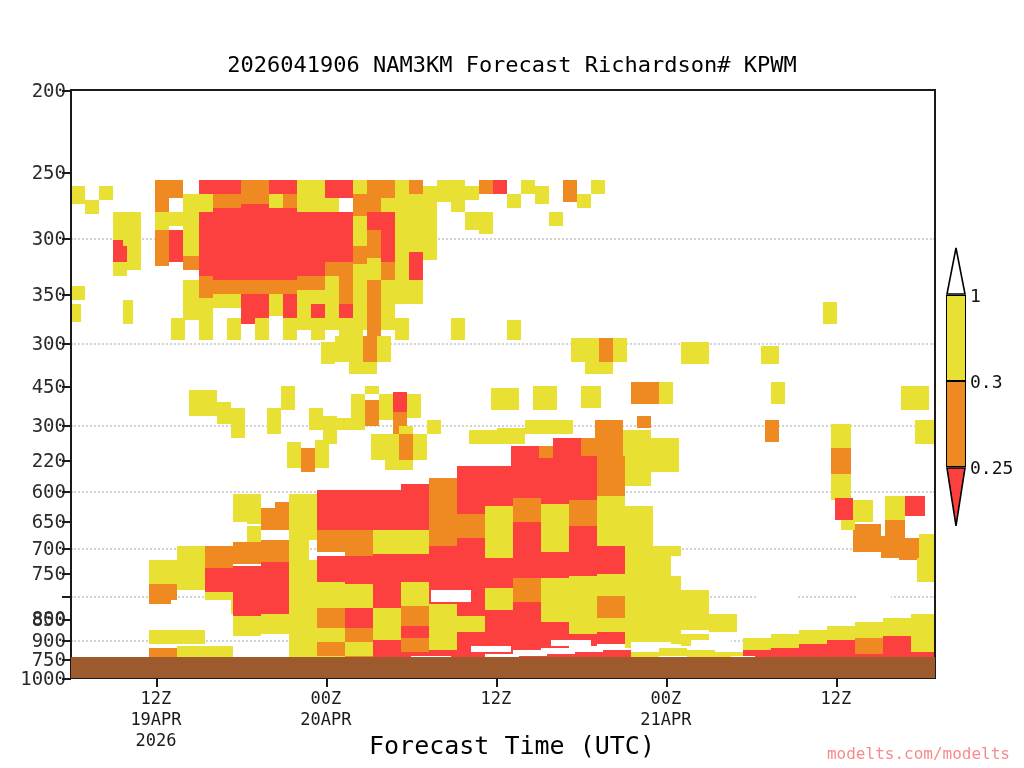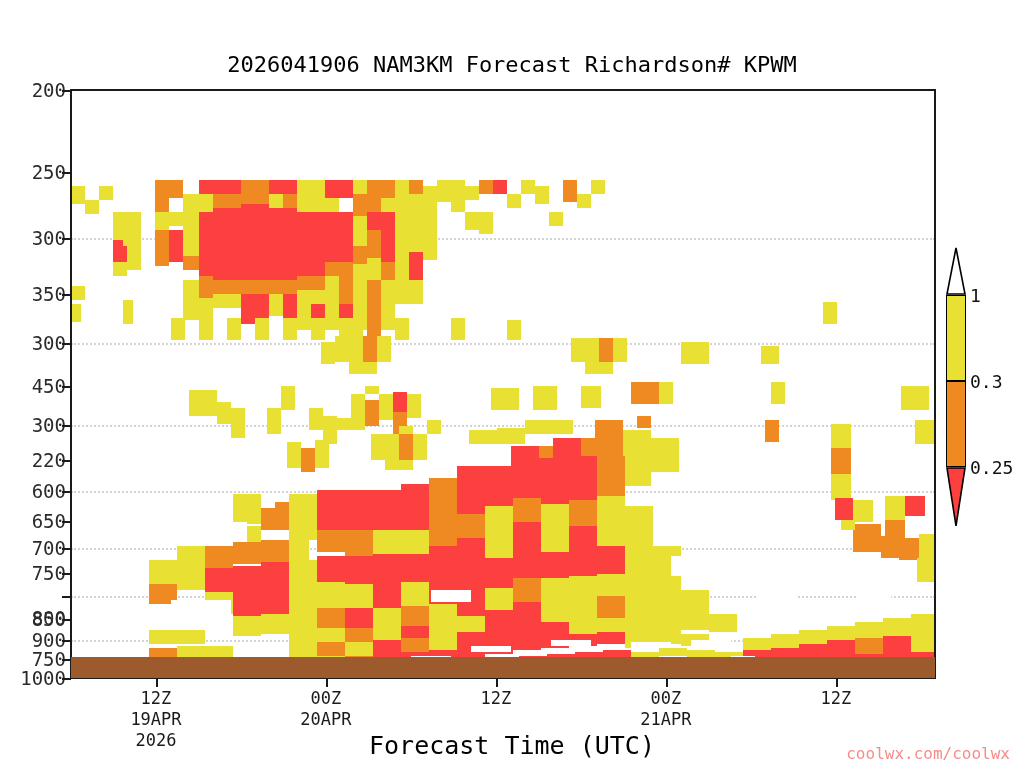--- a/index.html
+++ b/index.html
@@ -505,21 +505,21 @@
       <div class="cell" style="left: 720px; top: 476px; width: 36px; height: 20px; background: rgb(255, 255, 255);"></div>
       <div class="cell" style="left: 786px; top: 494px; width: 34px; height: 18px; background: rgb(255, 255, 255);"></div>
       <div class="cell" style="left: 686px; top: 506px; width: 40px; height: 16px; background: rgb(255, 255, 255);"></div>
       <div class="cell" style="left: 640px; top: 490px; width: 28px; height: 14px; background: rgb(255, 255, 255);"></div>
     </div>
 </div>
 <div id="frame"></div>
 <div id="ground"></div>
 
 <div id="xtitle">Forecast Time (UTC)</div>
-<div id="credit">coolwx.com/coolwx</div>
+<div id="credit">modelts.com/modelts</div>
 
 <div id="cbar">
     <svg width="20" height="48" style="position: absolute; left: 0px; top: -48px;">
       <polygon points="10,1 19,47 1,47" fill="#ffffff" stroke="#000" stroke-width="1.6"></polygon>
     </svg>
     <div class="cseg" style="top: 0px; height: 86px; background: rgb(232, 224, 51);"></div>
     <div class="cseg" style="top: 86px; height: 86px; background: rgb(239, 138, 34);"></div>
     <svg width="20" height="60" style="position: absolute; left: 0px; top: 172px;">
       <polygon points="1,1 19,1 10,59" fill="#fc3f3f" stroke="#000" stroke-width="1.6"></polygon>
     </svg>

